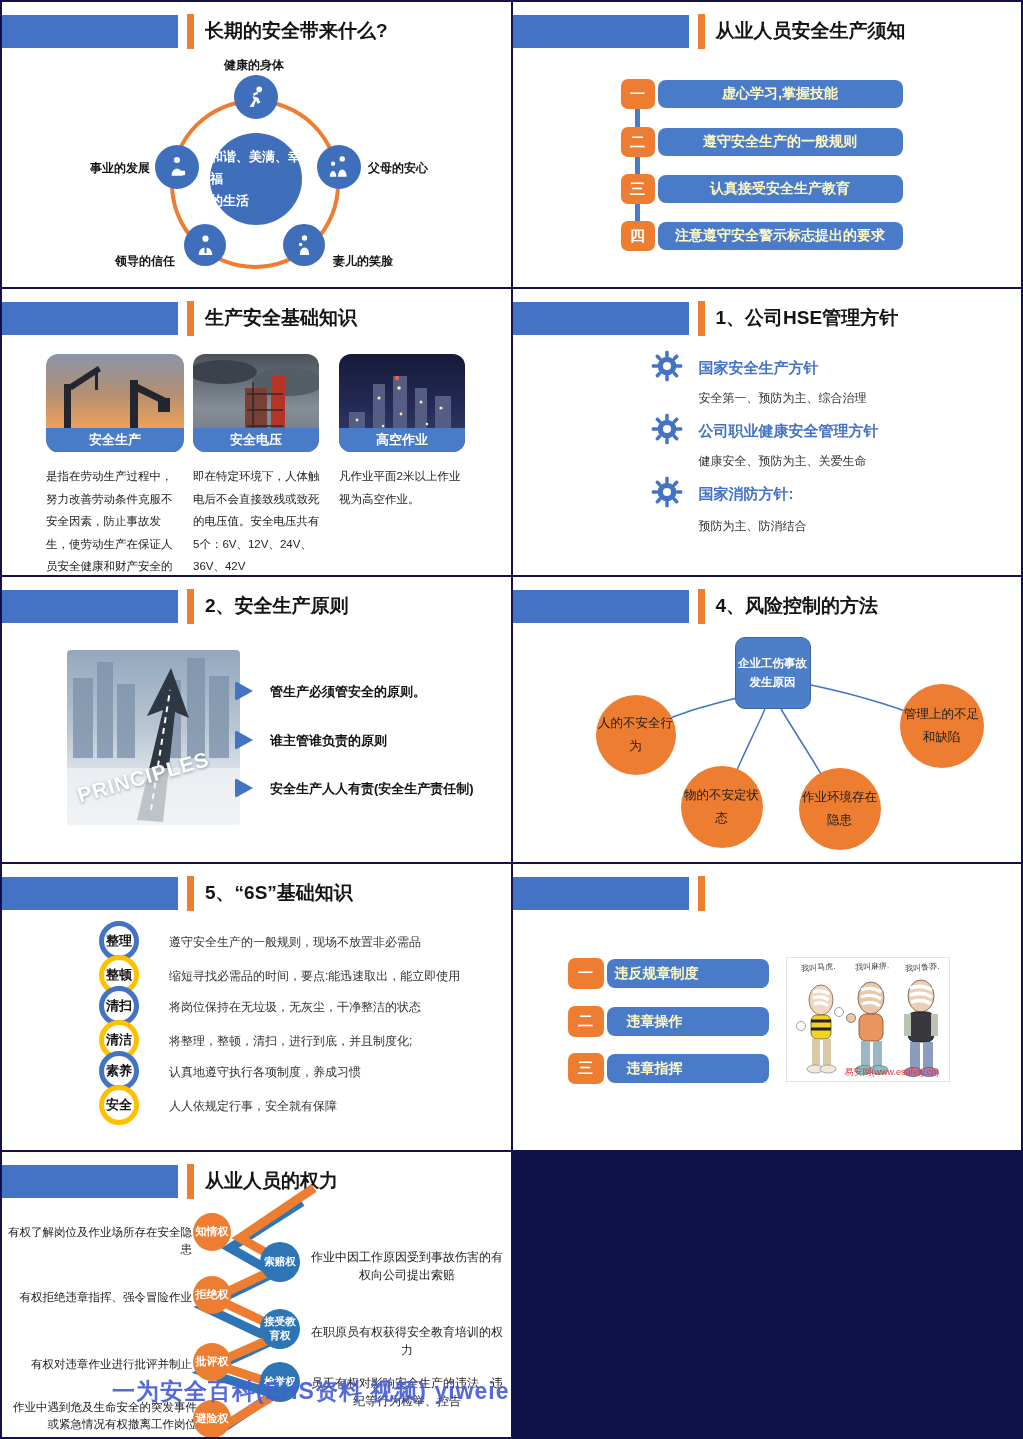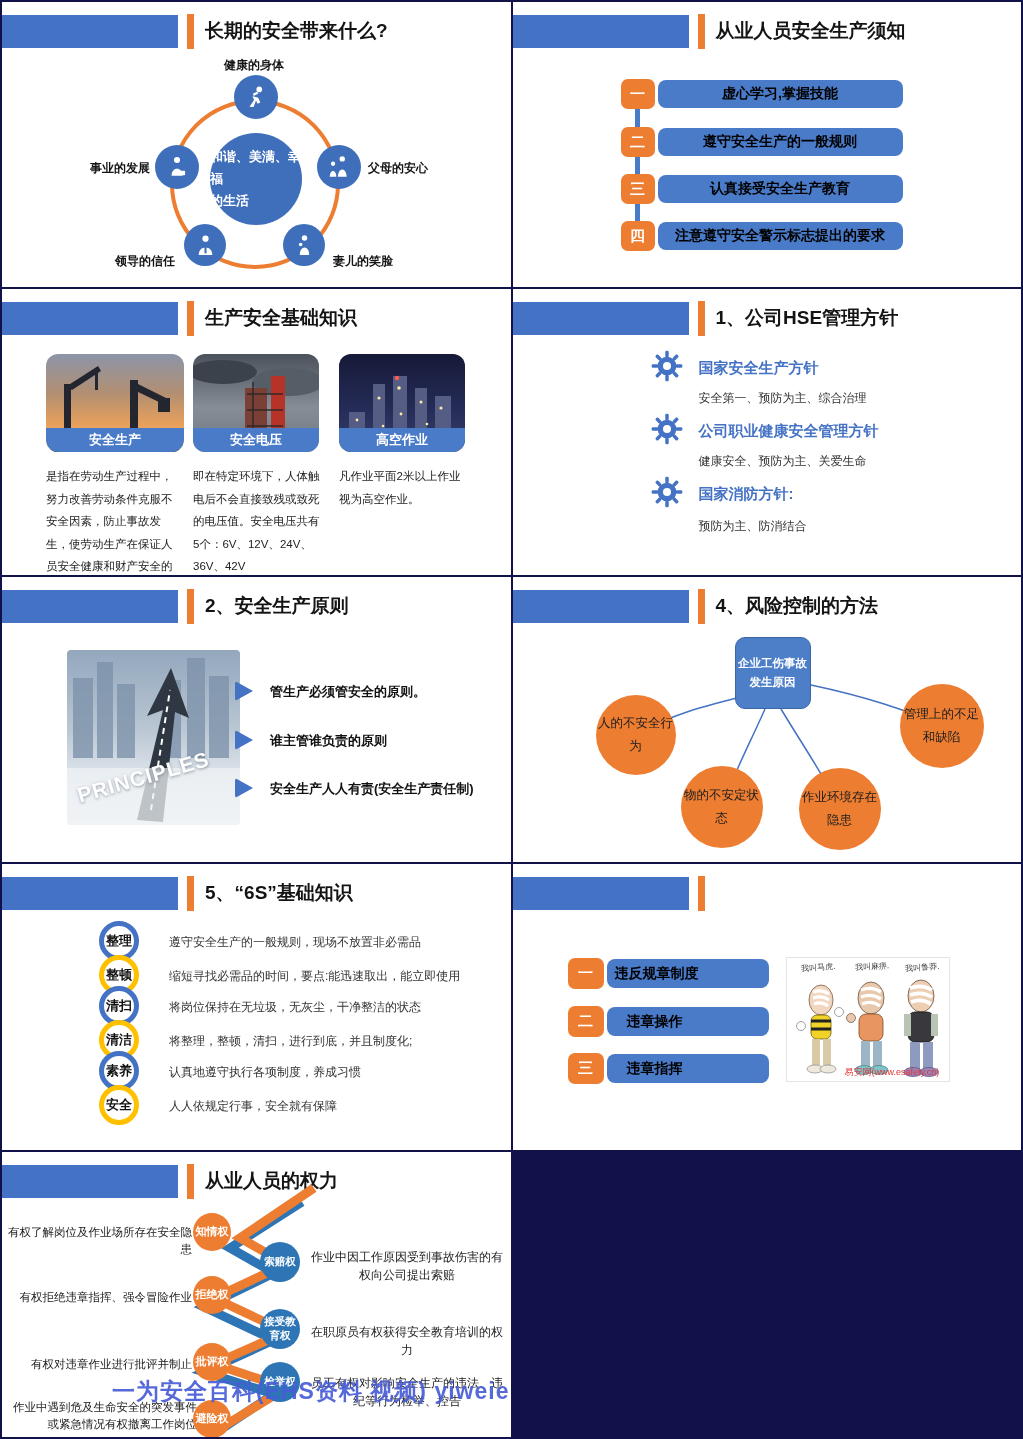--- a/index.html
+++ b/index.html
@@ -21,21 +21,21 @@
   .hdr-title{position:absolute;left:203px;top:16px;font-size:19px;font-weight:700;color:var(--ink);white-space:nowrap}
   
   .ring{position:absolute;border:4px solid var(--orange);border-radius:50%}
   .node{position:absolute;background:#3f6fba;border-radius:50%;display:flex;align-items:center;justify-content:center}
   .hub{position:absolute;background:#3f6fba;border-radius:50%;color:#ffffff;font-weight:700;font-size:13px;
        display:flex;align-items:center;justify-content:center;text-align:left;line-height:1.7}
   .nlabel{position:absolute;font-size:12px;font-weight:700;white-space:nowrap}
   
   .numsq{position:absolute;background:var(--orange);border-radius:7px;color:#fff;font-weight:700;
          display:flex;align-items:center;justify-content:center;font-size:15px}
-  .bluebar{position:absolute;background:#4a7bc9;border-radius:8px;color:#000000;font-weight:700;
+  .bluebar{position:absolute;background:#4a7bc9;border-radius:8px;color:#fef9c3;font-weight:700;
            display:flex;align-items:center;justify-content:center;font-size:14px}
   .vline{position:absolute;background:#4a7bc9}
   
   .photo{position:absolute;border-radius:12px;overflow:hidden}
   .caption{position:absolute;left:0;right:0;bottom:0;height:24px;background:#4a7bc9;color:#fff;
            font-weight:700;font-size:13px;display:flex;align-items:center;justify-content:center;
            border-radius:0 0 12px 12px}
   .cardtext{position:absolute;font-size:11.5px;line-height:1.95;color:#222}
   
   .hse-head{position:absolute;font-size:15px;font-weight:700;color:var(--blue);white-space:nowrap}

